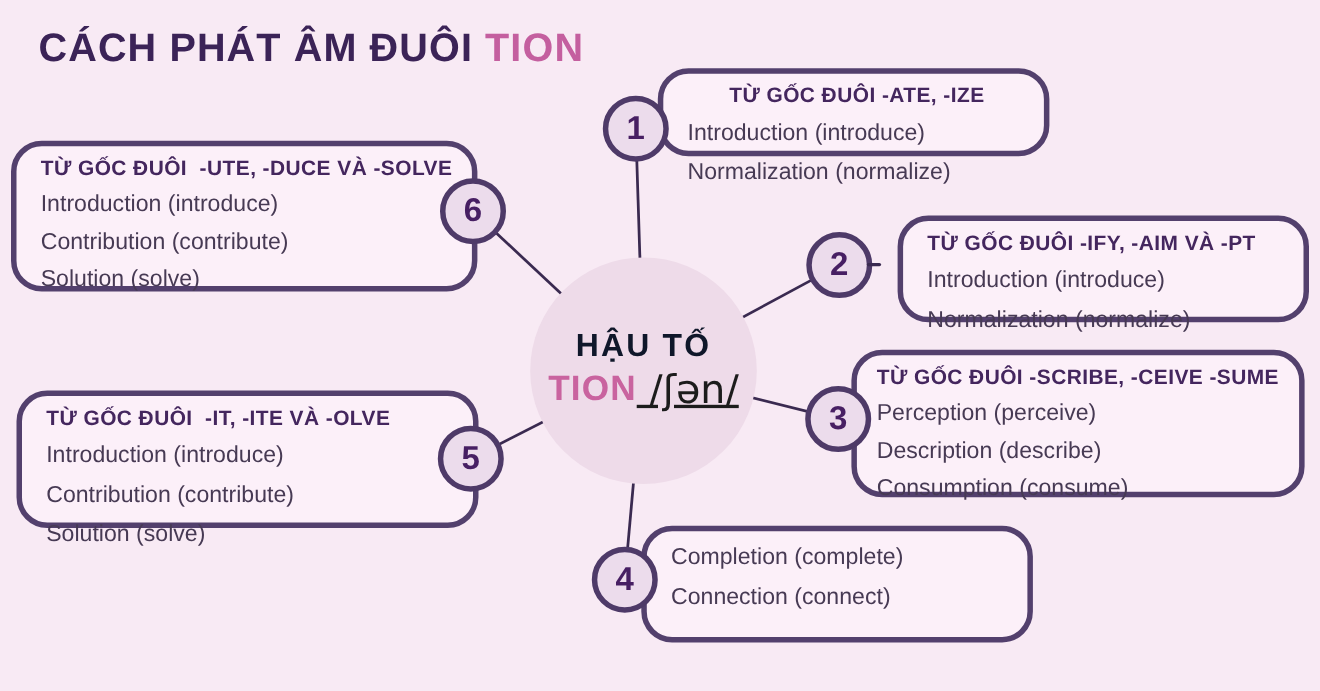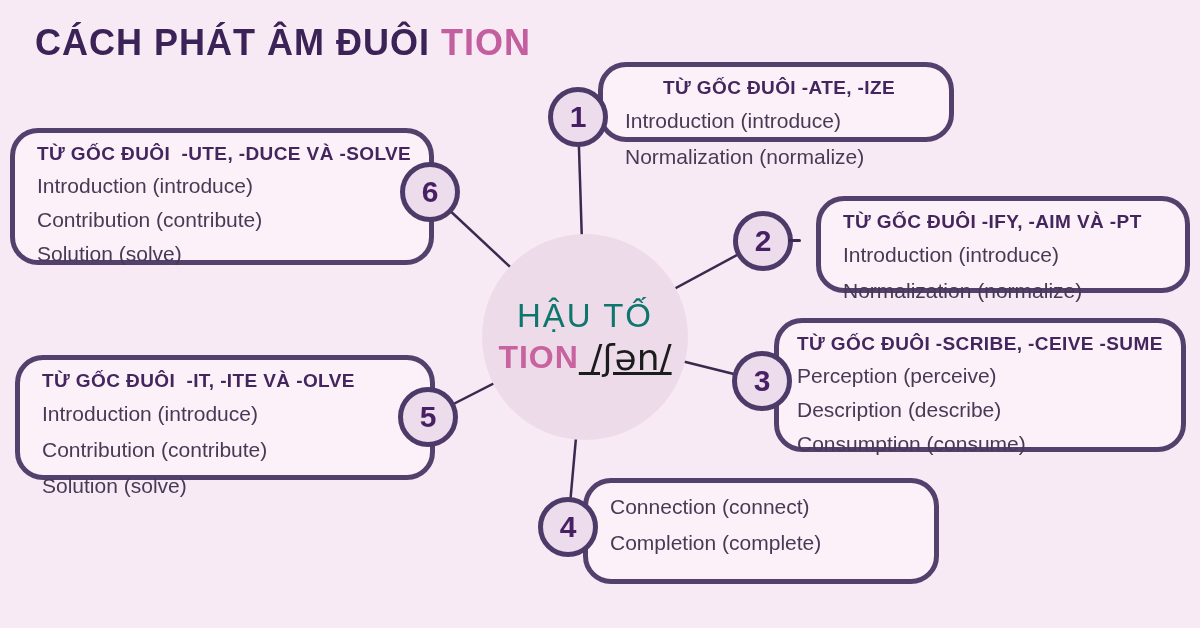--- a/index.html
+++ b/index.html
@@ -22,21 +22,21 @@
   svg.lines{position:absolute;left:0;top:0;z-index:1;}
 
   
   .hub{
     position:absolute;left:482px;top:234px;width:206px;height:206px;
     background:#eedbe9;border-radius:50%;z-index:2;
     display:flex;flex-direction:column;align-items:center;justify-content:center;
     text-align:center;
   }
   .hub-line1{
-    font-size:33px;font-weight:400;letter-spacing:2px;color:#0f766e;
+    font-size:29px;font-weight:700;letter-spacing:2px;color:#0f172a;
   }
   .hub-line2{white-space:nowrap;margin-top:2px;}
   .hub-line2 .accent{
     font-size:32px;font-weight:800;letter-spacing:1px;color:#c9639f;vertical-align:2px;
   }
   .hub-line2 .ipa{
     font-family:"DejaVu Sans", sans-serif;
     font-size:36px;font-weight:400;color:#1c1c1c;text-decoration:underline;
   }
 
@@ -124,22 +124,22 @@
   <div class="stub"></div>
 
   <div class="node-box box3">
     <div class="node-header">TỪ GỐC ĐUÔI -SCRIBE, -CEIVE -SUME</div>
     <div class="node-item">Perception (perceive)</div>
     <div class="node-item">Description (describe)</div>
     <div class="node-item">Consumption (consume)</div>
   </div>
 
   <div class="node-box box4">
+    <div class="node-item">Completion (complete)</div>
     <div class="node-item">Connection (connect)</div>
-    <div class="node-item">Completion (complete)</div>
   </div>
 
   <div class="node-box box5">
     <div class="node-header">TỪ GỐC ĐUÔI  -IT, -ITE VÀ -OLVE</div>
     <div class="node-item">Introduction (introduce)</div>
     <div class="node-item">Contribution (contribute)</div>
     <div class="node-item">Solution (solve)</div>
   </div>
 
   <div class="node-box box6">

